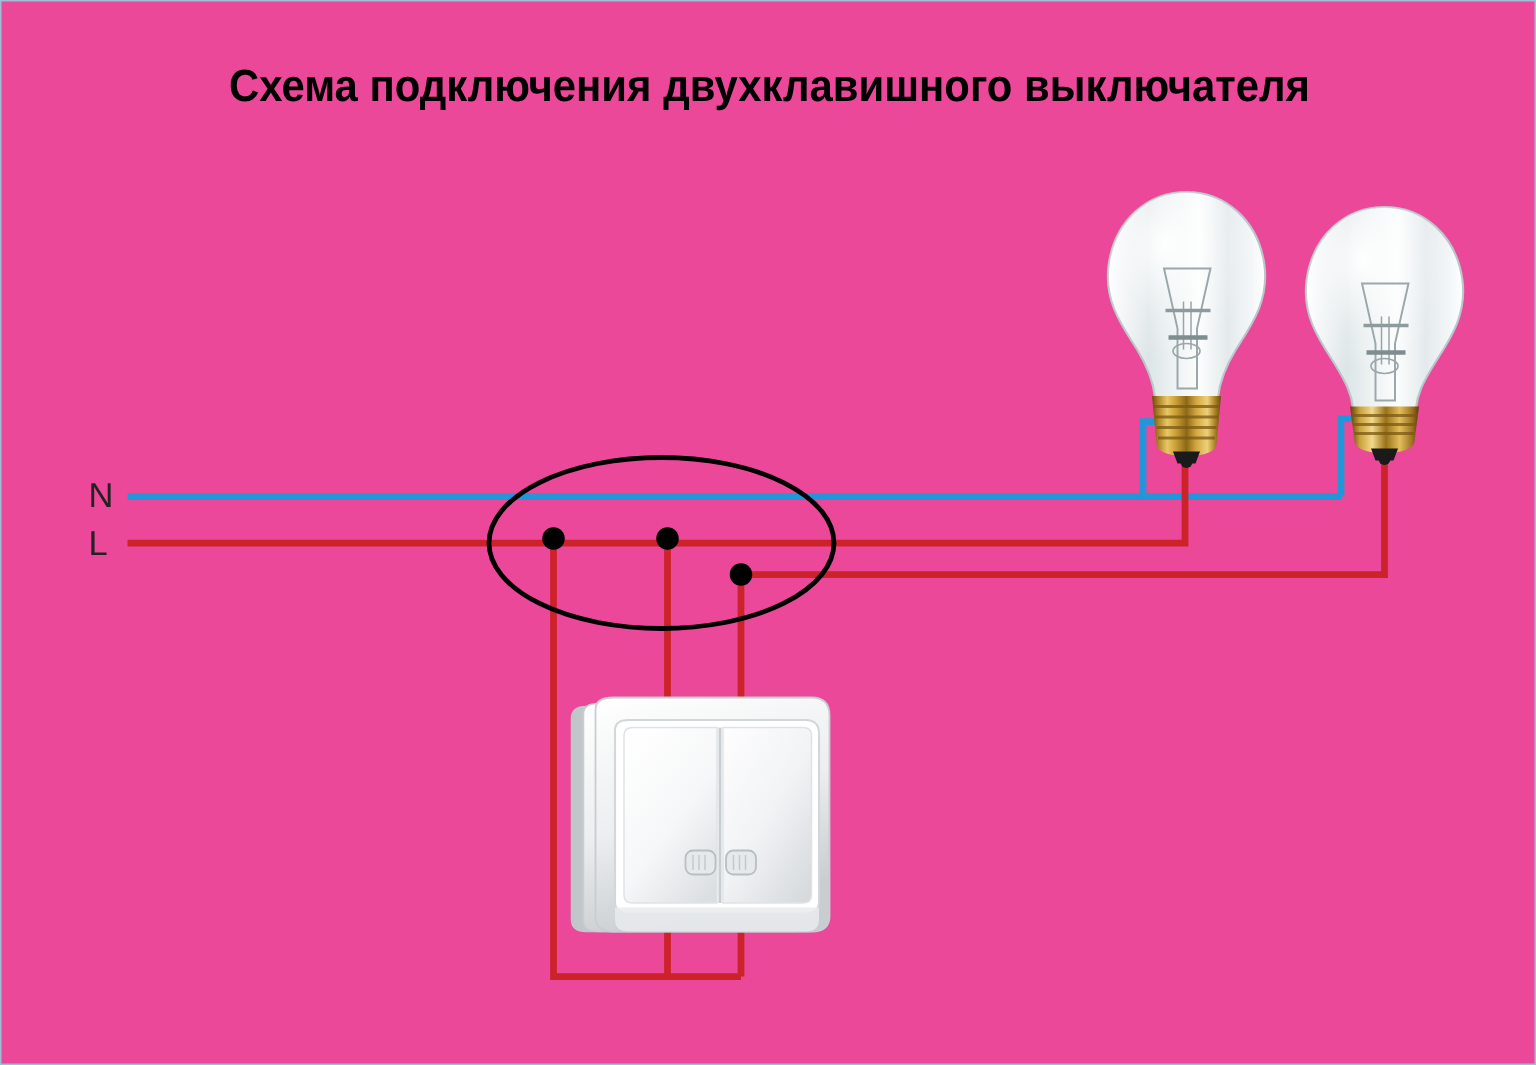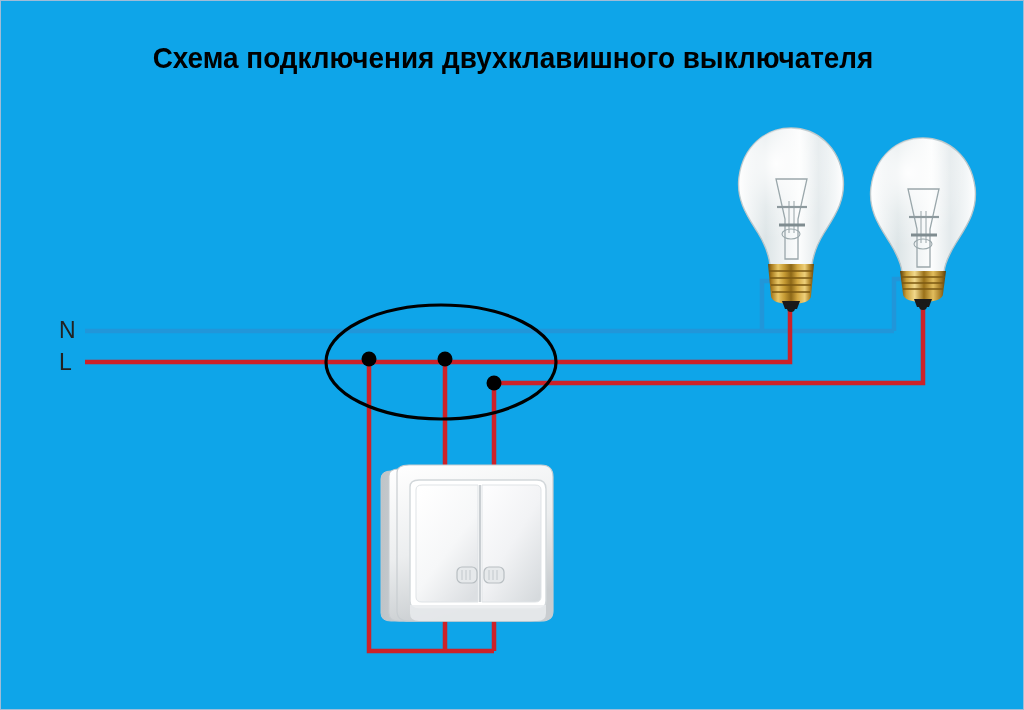--- a/index.html
+++ b/index.html
@@ -8,21 +8,21 @@
     padding: 0;
     background: #ffffff;
   }
   body {
     font-family: "Liberation Sans", sans-serif;
   }
   #canvas {
     position: relative;
     width: 1024px;
     height: 710px;
-    background: #0ea5e9;
+    background: #ec4899;
     border: 1px solid #9fbcd8;
     box-sizing: border-box;
     overflow: hidden;
   }
   #title {
     position: absolute;
     left: 0;
     top: 40px;
     width: 1024px;
     text-align: center;

